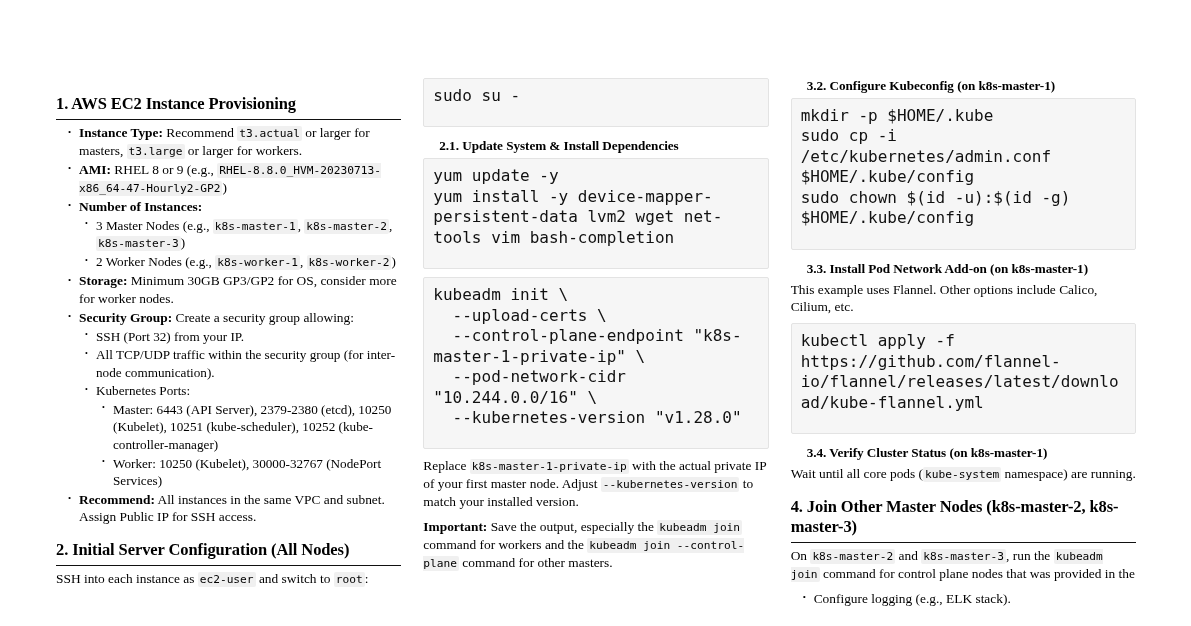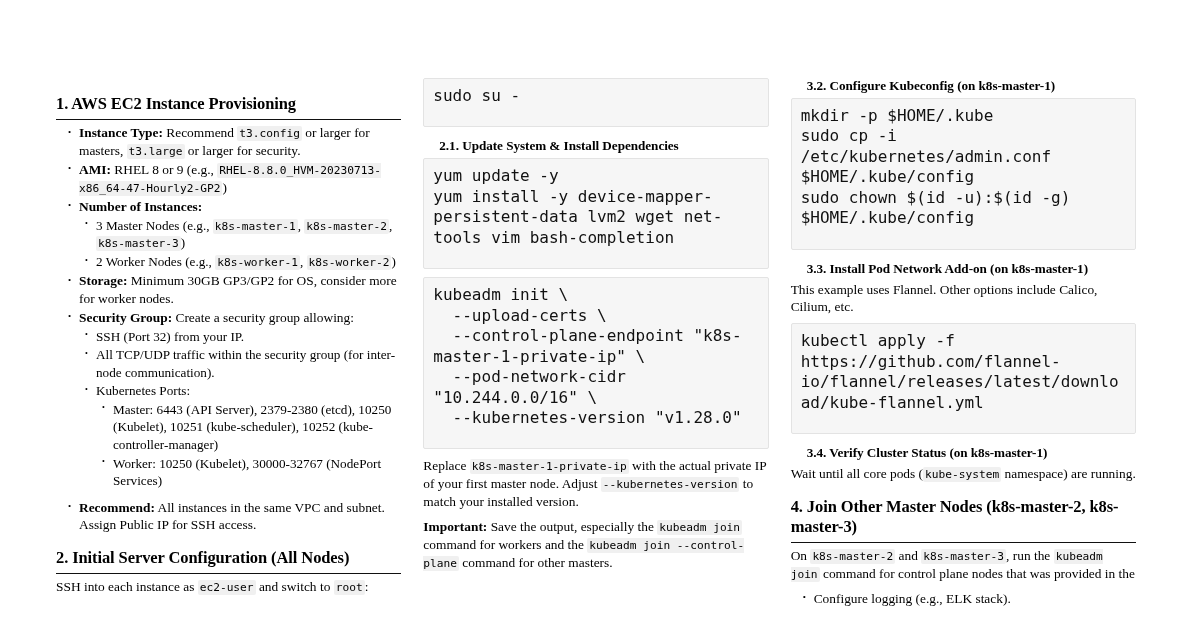--- a/index.html
+++ b/index.html
@@ -95,21 +95,21 @@
   ul.lvl2 > li::before {
     content: "\2022";
     position: absolute;
     left: 0;
     top: -0.5px;
     font-size: 8px;
     line-height: 2.1;
   }
   ul.lvl3 {
     list-style: none;
-    margin: 1px 0 9px 0;
+    margin: 1px 0 1px 0;
     padding: 0 0 0 6px;
   }
   ul.lvl3 > li {
     font-size: 13.2px;
     line-height: 1.33;
     position: relative;
     padding-left: 11px;
     margin: 0 0 1px 0;
   }
   ul.lvl3 > li::before {
@@ -148,21 +148,21 @@
 </head>
 <body>
 
 <div class="page">
   <div class="columns">
 
     <h2 class="sec">1. AWS EC2 Instance Provisioning</h2>
 
     <ul class="lvl1">
       <li>
-        <b>Instance Type:</b><span> Recommend </span><code class="inl">t3.config</code><span> or larger for masters, </span><code class="inl">t3.large</code><span> or larger for security.</span>
+        <b>Instance Type:</b><span> Recommend </span><code class="inl">t3.actual</code><span> or larger for masters, </span><code class="inl">t3.large</code><span> or larger for workers.</span>
       </li>
       <li>
         <b>AMI:</b><span> RHEL 8 or 9 (e.g., </span><code class="inl">RHEL-8.8.0_HVM-20230713-x86_64-47-Hourly2-GP2</code><span>)</span>
       </li>
       <li>
         <b>Number of Instances:</b>
         <ul class="lvl2">
           <li>
             <span>3 Master Nodes (e.g., </span><code class="inl">k8s-master-1</code><span>, </span><code class="inl">k8s-master-2</code><span>, </span><code class="inl">k8s-master-3</code><span>)</span>
           </li>

